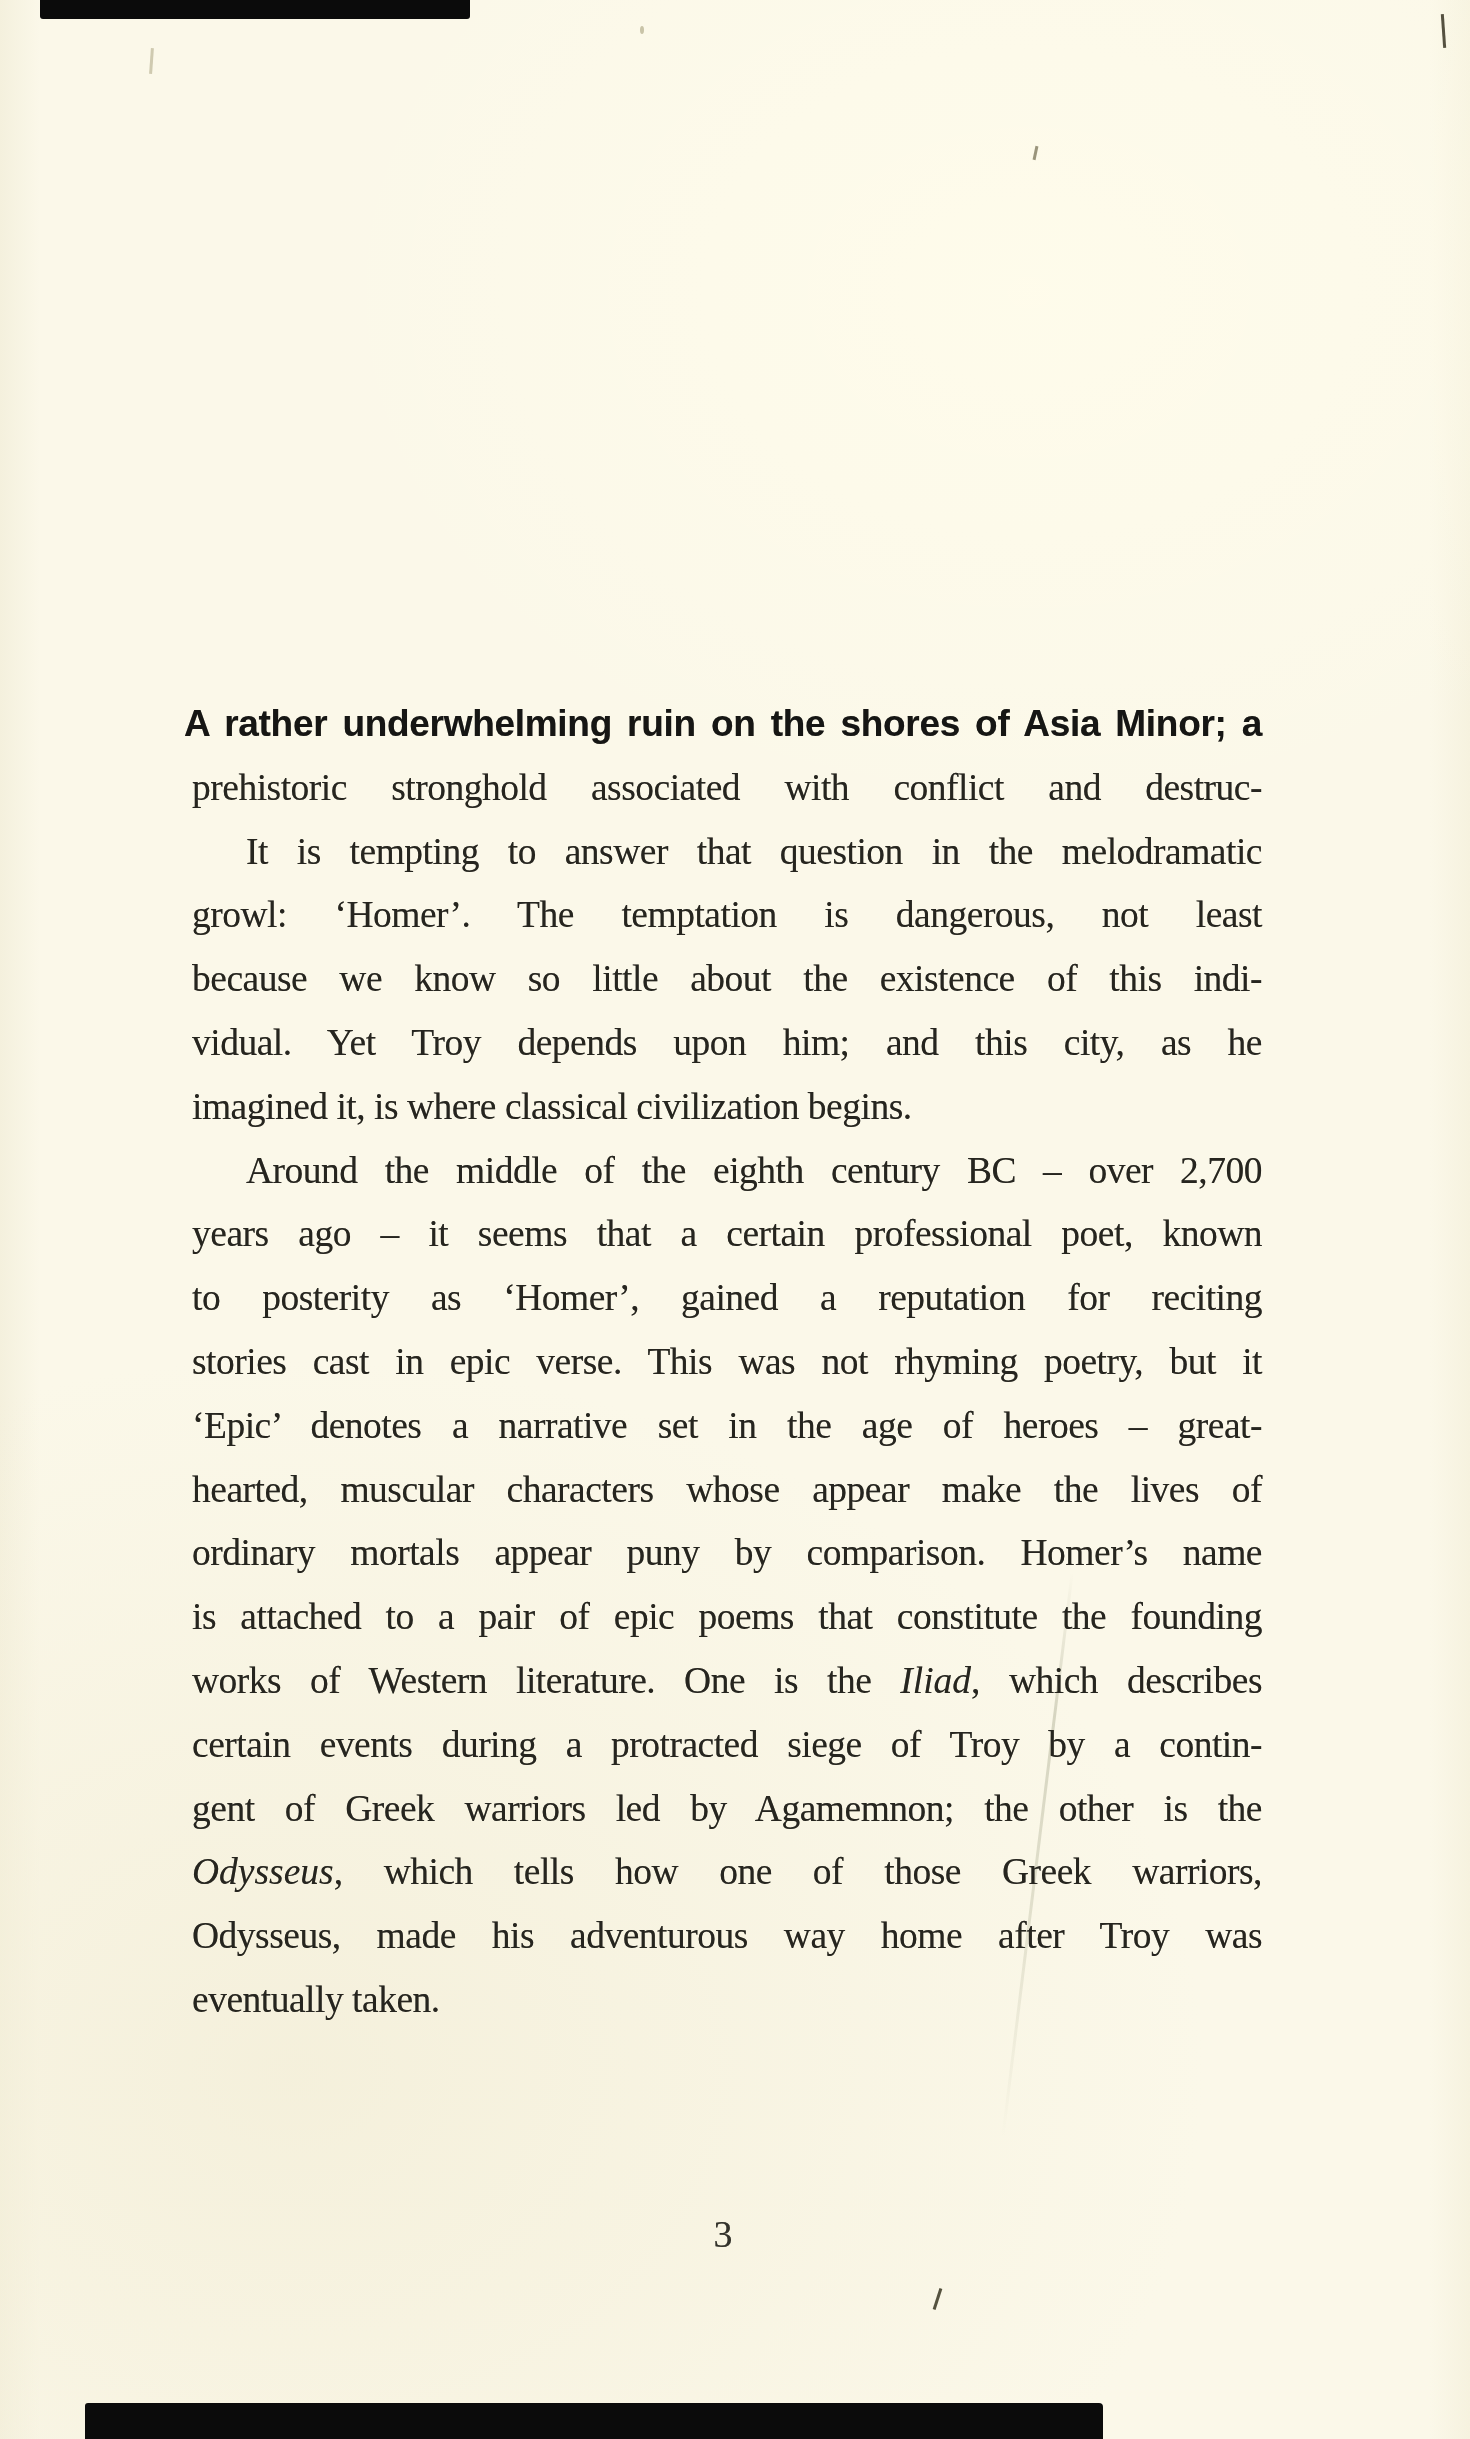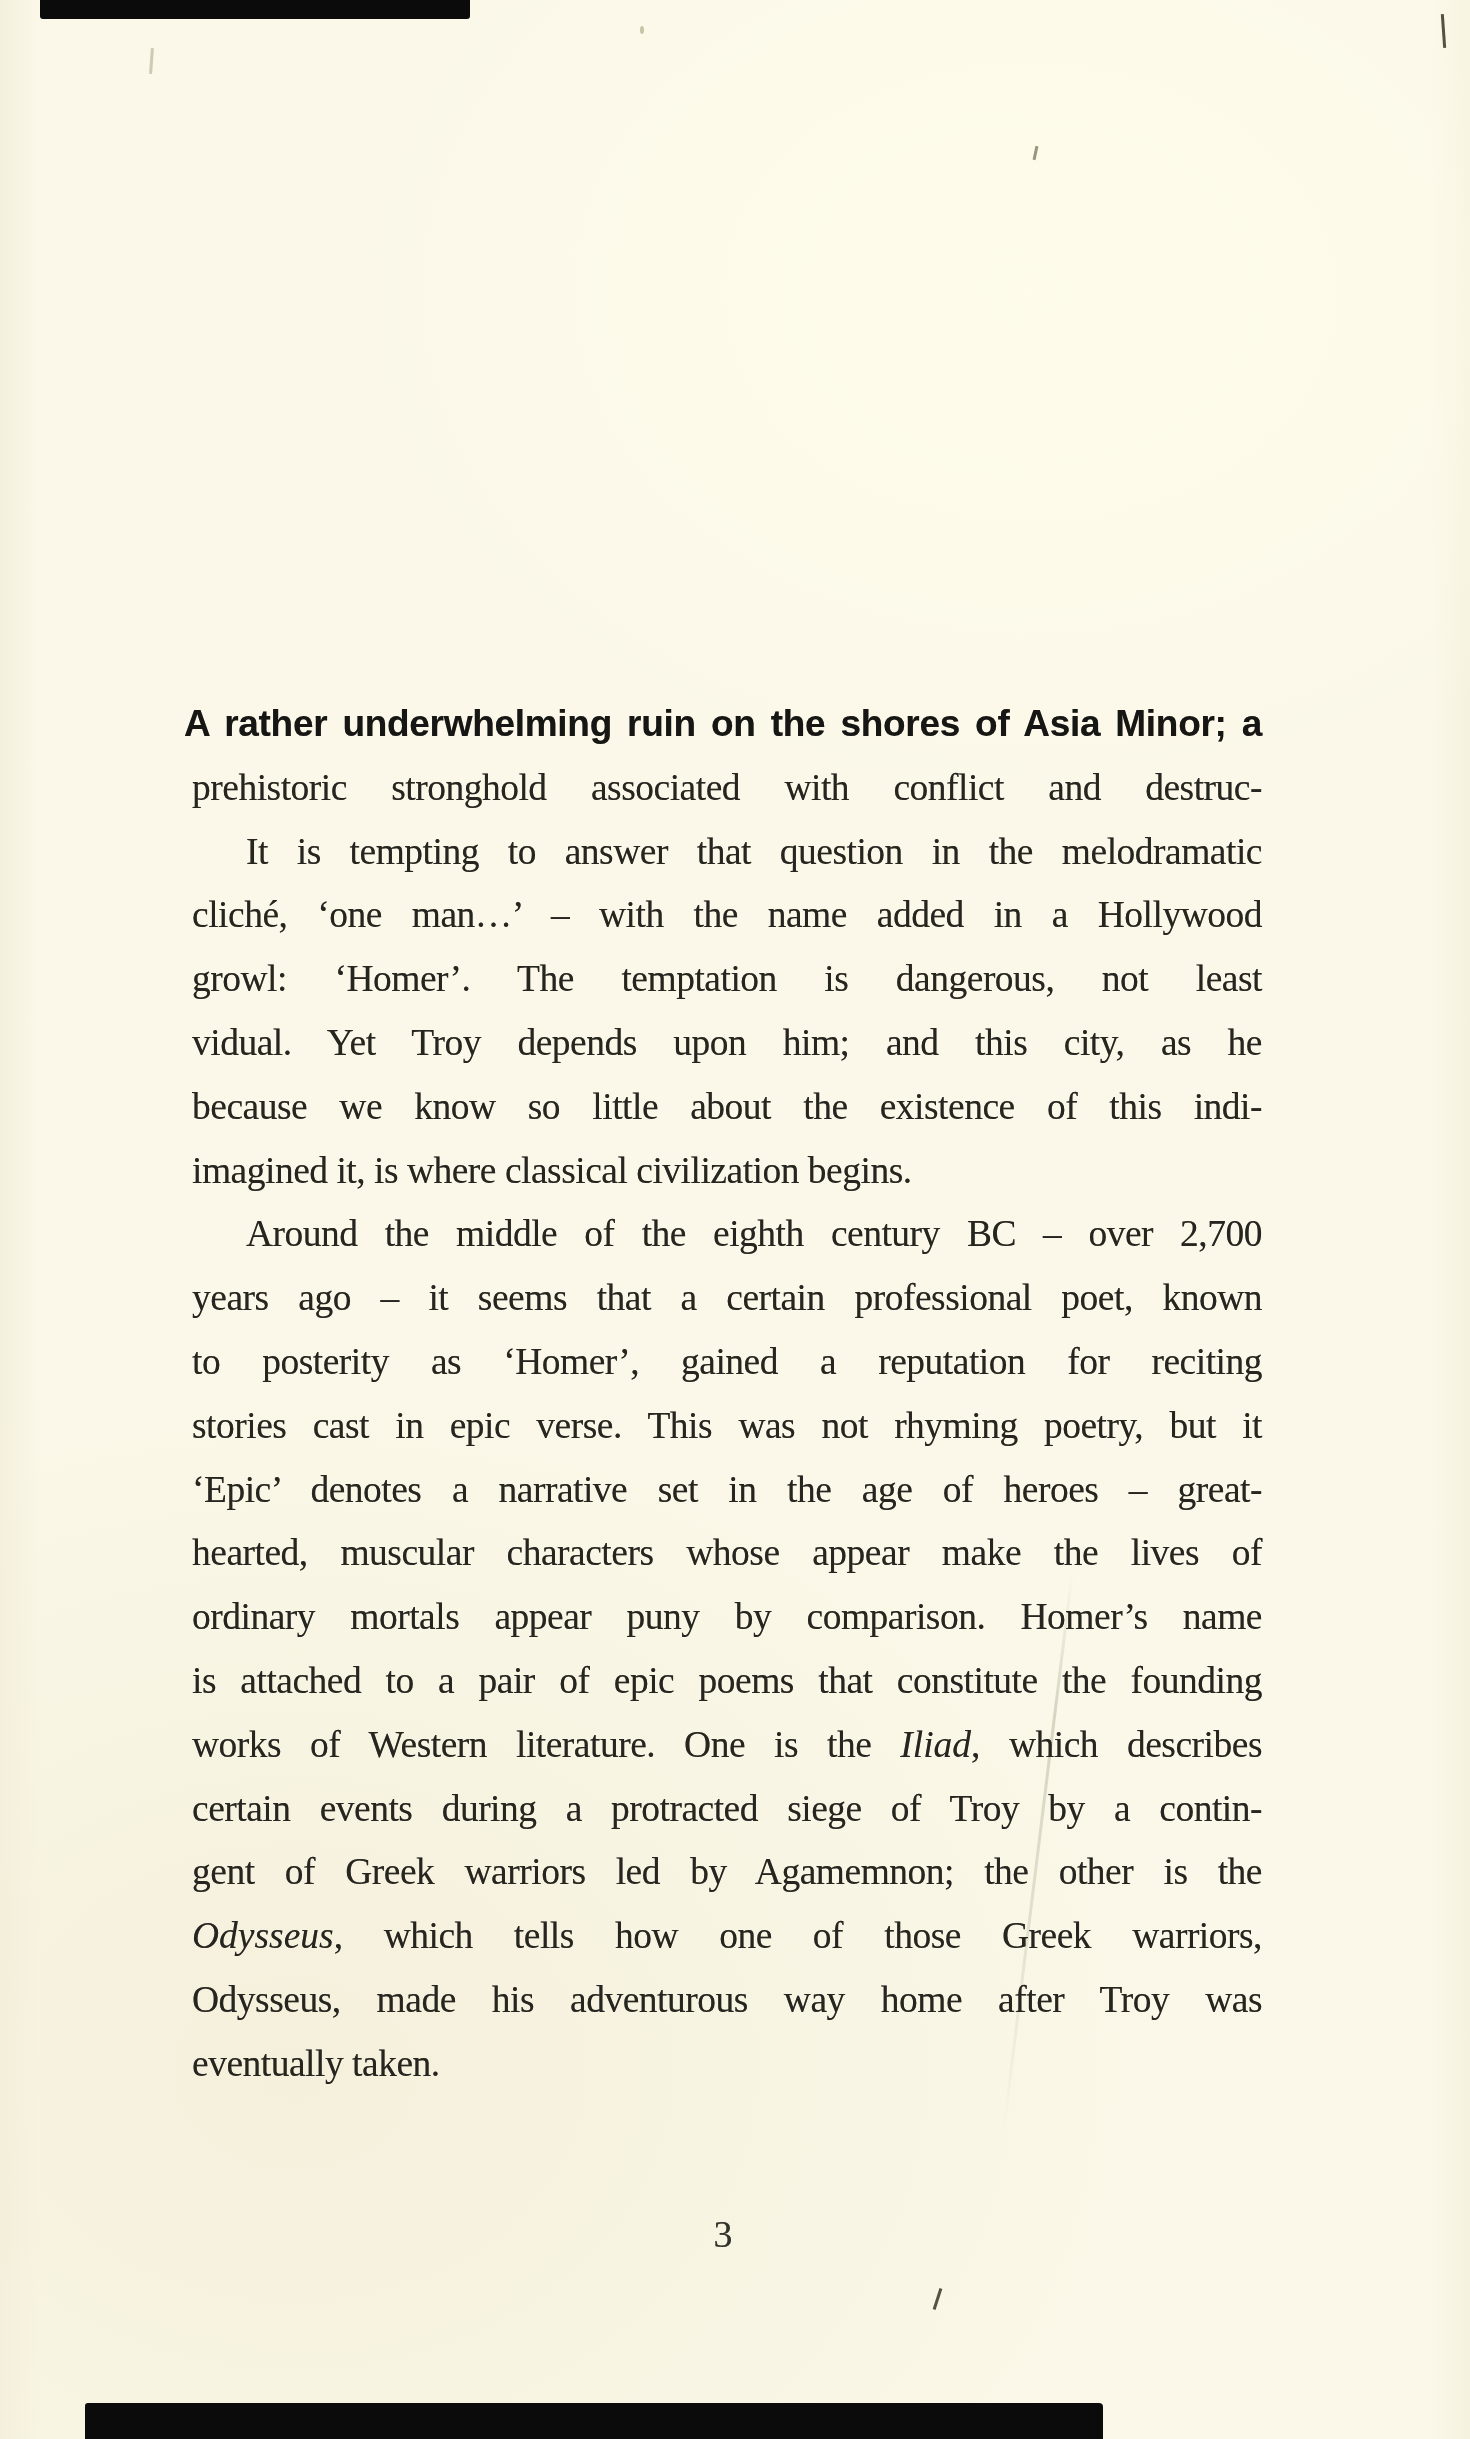--- a/index.html
+++ b/index.html
@@ -118,24 +118,23 @@
   <div class="speck s2"></div>
   <div class="speck s3"></div>
   <div class="speck s4"></div>
   <div class="speck s5"></div>
 
   <div class="column">
     <div class="heading">A rather underwhelming ruin on the shores of Asia Minor; a</div>
     <div>
         <div class="bodyline">prehistoric stronghold associated with conflict and destruc-</div>
         <div class="bodyline indent">It is tempting to answer that question in the melodramatic</div>
-        <div class="bodyline">cliché, ‘one man…’ – with the name added in a Hollywood</div>
         <div class="bodyline">growl: ‘Homer’. The temptation is dangerous, not least</div>
+        <div class="bodyline">because we know so little about the existence of this indi-</div>
         <div class="bodyline">vidual. Yet Troy depends upon him; and this city, as he</div>
-        <div class="bodyline">because we know so little about the existence of this indi-</div>
         <div class="bodyline pend">imagined it, is where classical civilization begins.</div>
         <div class="bodyline indent">Around the middle of the eighth century BC – over 2,700</div>
         <div class="bodyline">years ago – it seems that a certain professional poet, known</div>
         <div class="bodyline">to posterity as ‘Homer’, gained a reputation for reciting</div>
         <div class="bodyline">stories cast in epic verse. This was not rhyming poetry, but it</div>
         <div class="bodyline">‘Epic’ denotes a narrative set in the age of heroes – great-</div>
         <div class="bodyline">hearted, muscular characters whose appear make the lives of</div>
         <div class="bodyline">ordinary mortals appear puny by comparison. Homer’s name</div>
         <div class="bodyline">is attached to a pair of epic poems that constitute the founding</div>
         <div class="bodyline">works of Western literature. One is the <i>Iliad</i>, which describes</div>

